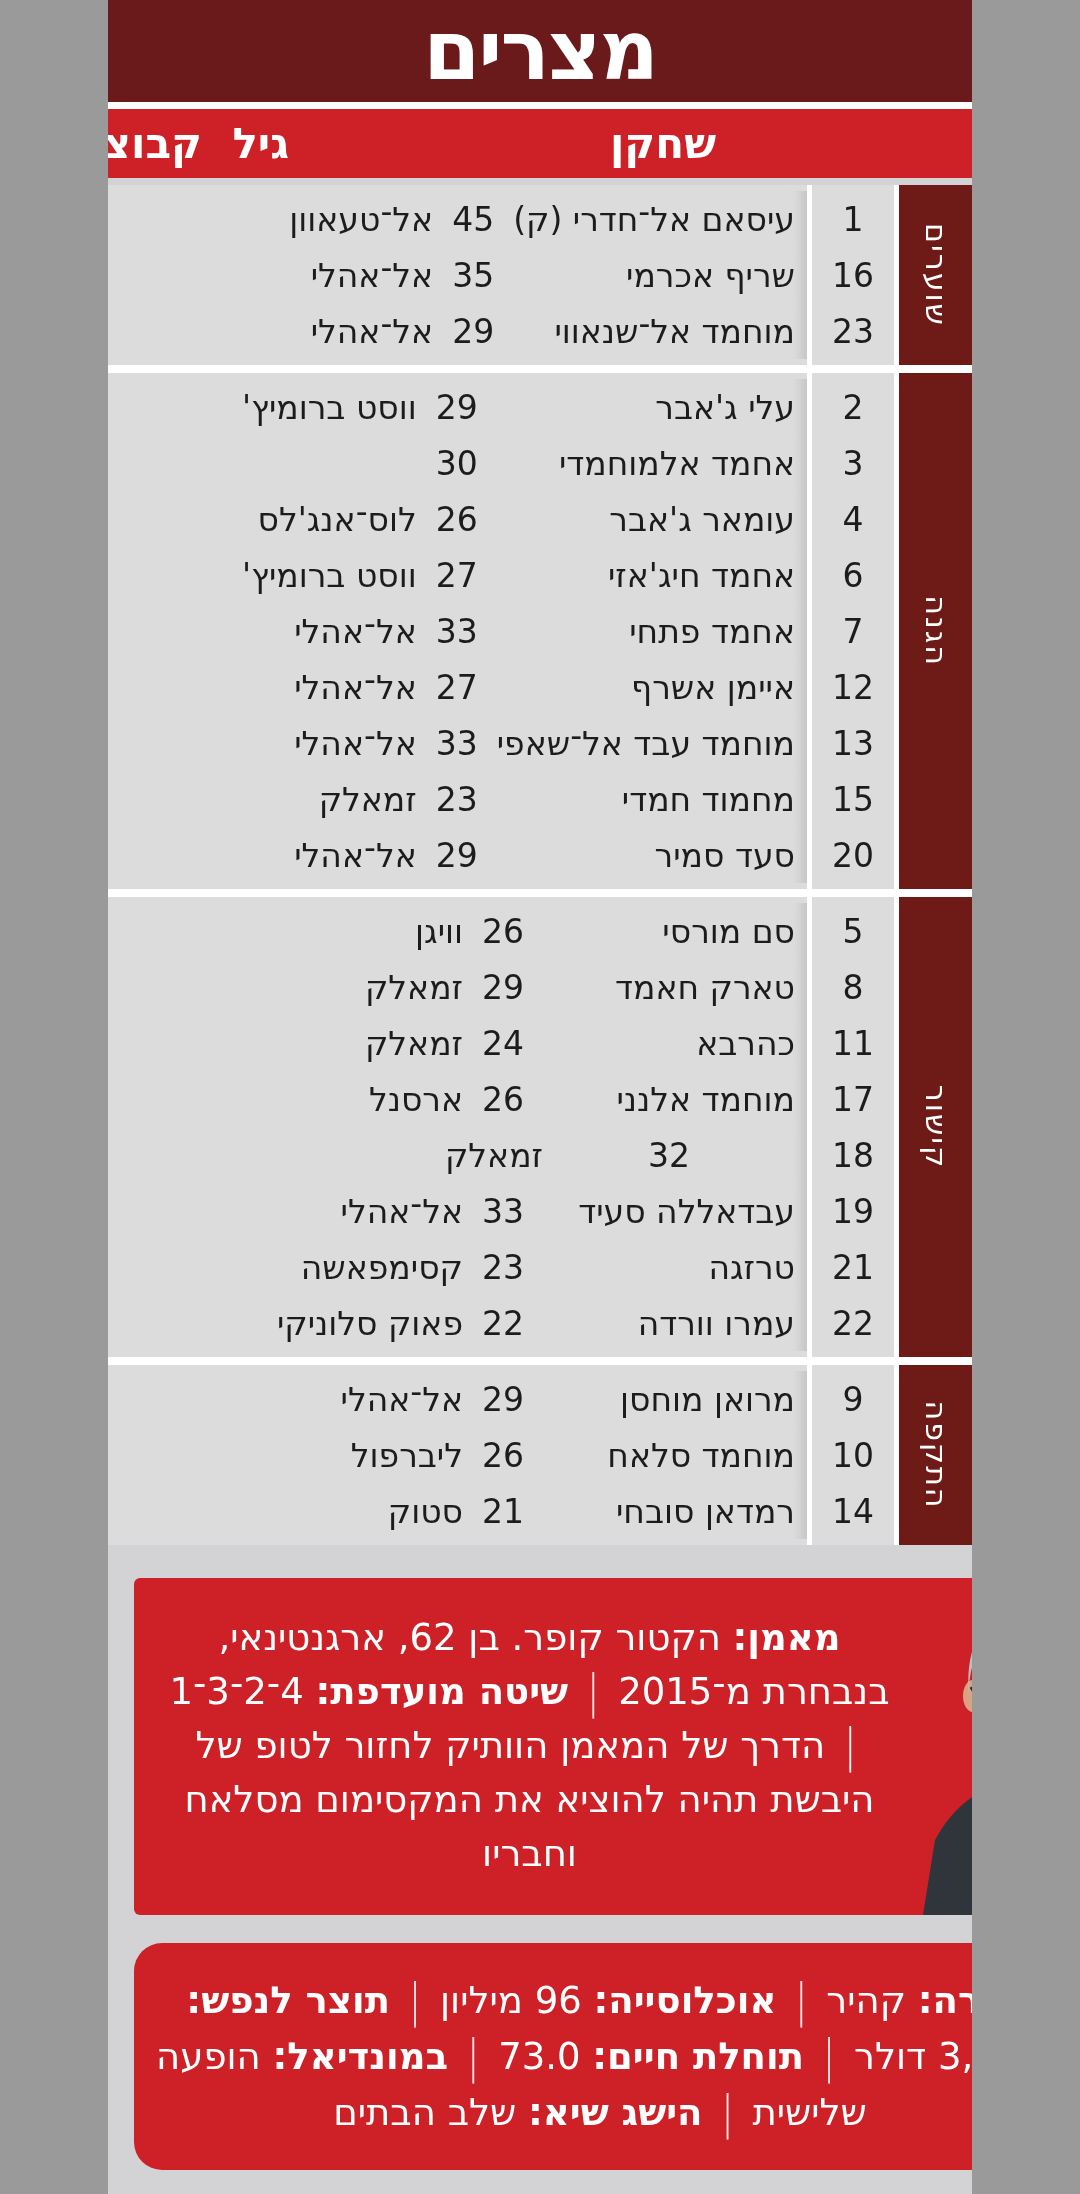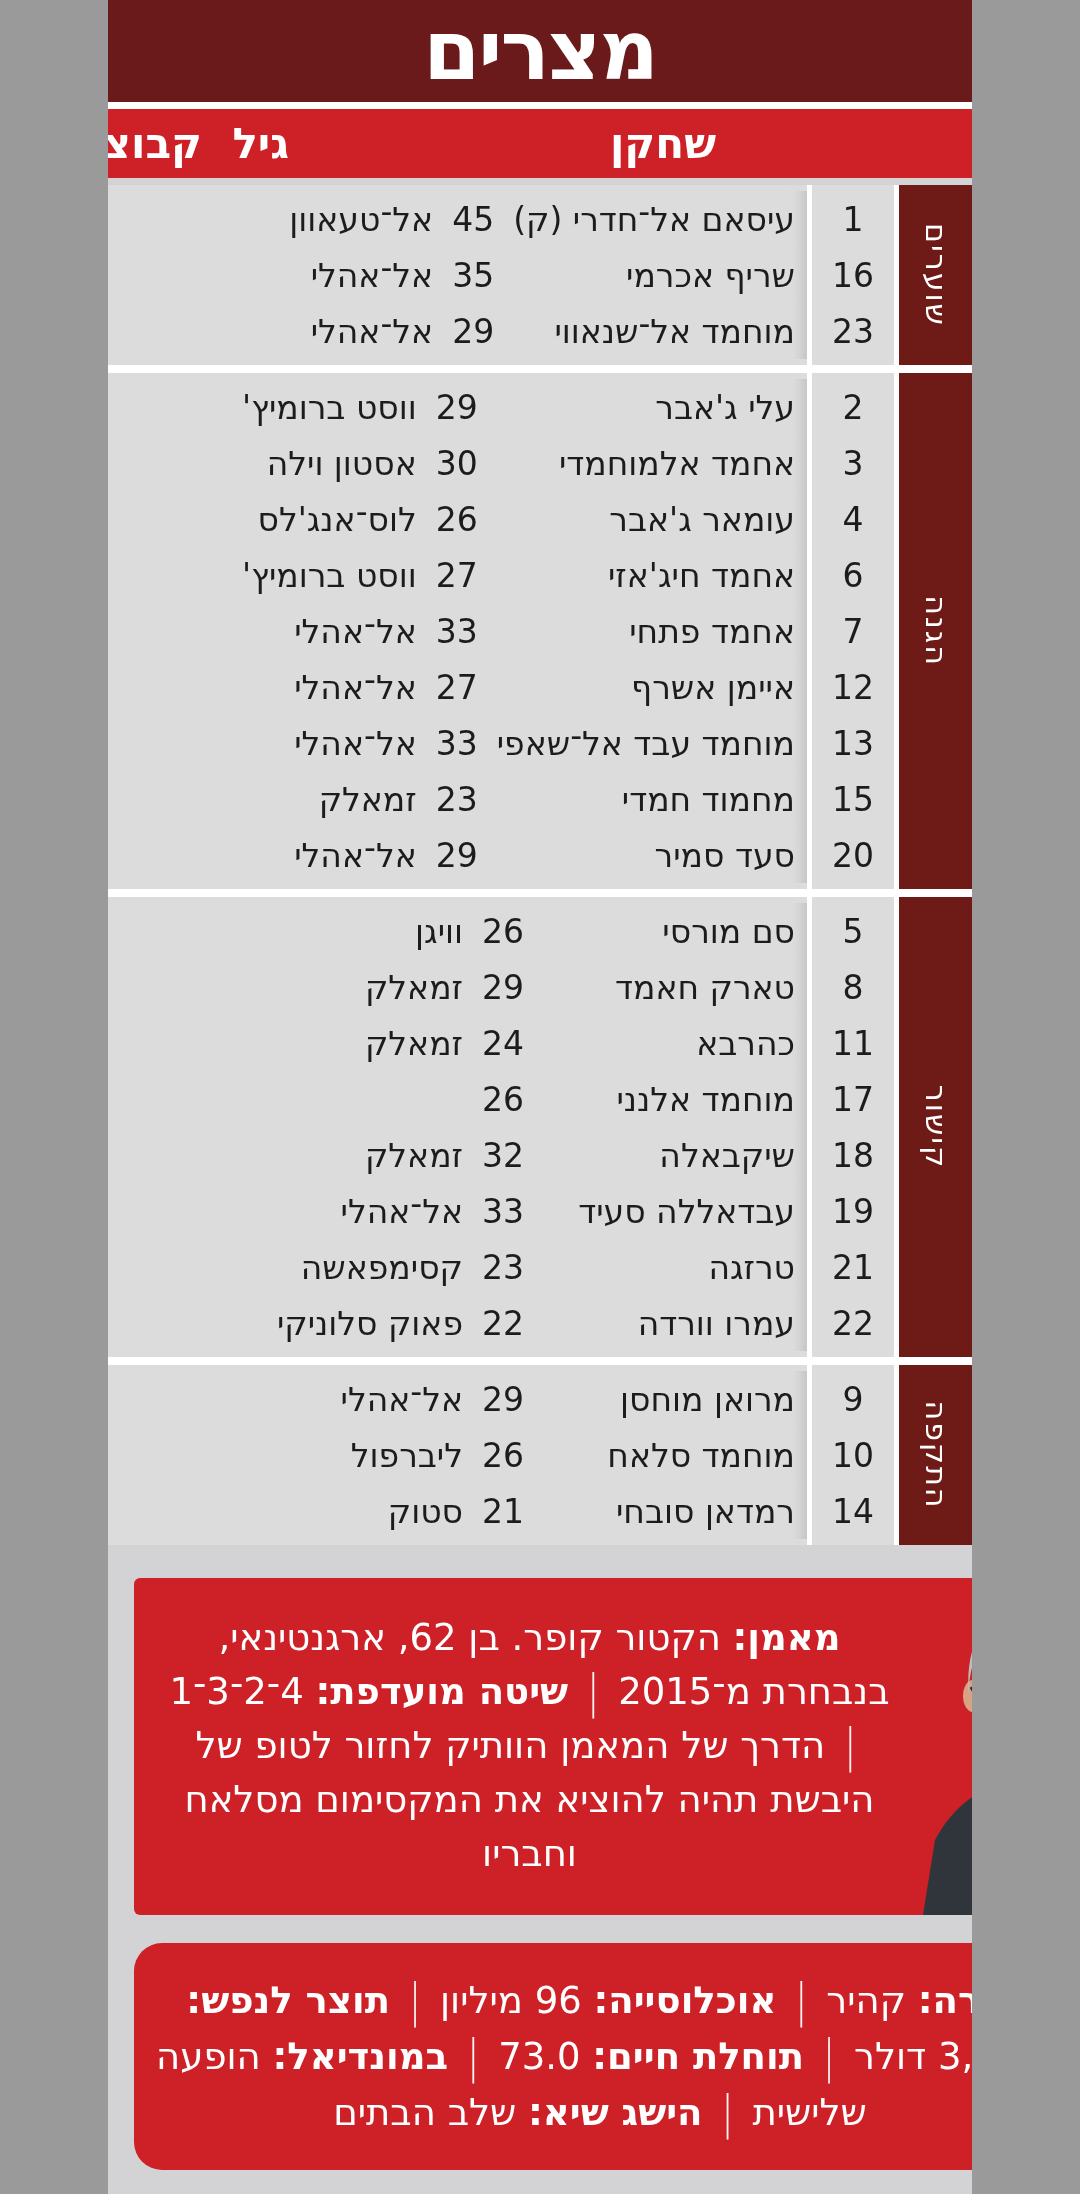--- a/index.html
+++ b/index.html
@@ -134,21 +134,20 @@
         <div class="numcell" style="grid-area: 1 / 3;">2</div>
         <div class="rmain" style="grid-area: 1 / 5;">
           <div class="cname">עלי ג'אבר</div>
           <div class="cage">29</div>
           <div class="cclub">ווסט ברומיץ'</div>
         </div>
         <div class="numcell" style="grid-area: 2 / 3;">3</div>
         <div class="rmain" style="grid-area: 2 / 5;">
           <div class="cname">אחמד אלמוחמדי</div>
           <div class="cage">30</div>
-          <div class="cclub">אסטון וילה</div>
         </div>
         <div class="numcell" style="grid-area: 3 / 3;">4</div>
         <div class="rmain" style="grid-area: 3 / 5;">
           <div class="cname">עומאר ג'אבר</div>
           <div class="cage">26</div>
           <div class="cclub">לוס־אנג'לס</div>
         </div>
         <div class="numcell" style="grid-area: 4 / 3;">6</div>
         <div class="rmain" style="grid-area: 4 / 5;">
           <div class="cname">אחמד חיג'אזי</div>
@@ -207,24 +206,24 @@
         <div class="numcell" style="grid-area: 3 / 3;">11</div>
         <div class="rmain" style="grid-area: 3 / 5;">
           <div class="cname">כהרבא</div>
           <div class="cage">24</div>
           <div class="cclub">זמאלק</div>
         </div>
         <div class="numcell" style="grid-area: 4 / 3;">17</div>
         <div class="rmain" style="grid-area: 4 / 5;">
           <div class="cname">מוחמד אלנני</div>
           <div class="cage">26</div>
+          <div class="cclub">ארסנל</div>
         </div>
         <div class="numcell" style="grid-area: 5 / 3;">18</div>
         <div class="rmain" style="grid-area: 5 / 5;">
-          <div class="cname">שיקבאלה</div>
           <div class="cage">32</div>
           <div class="cclub">זמאלק</div>
         </div>
         <div class="numcell" style="grid-area: 6 / 3;">19</div>
         <div class="rmain" style="grid-area: 6 / 5;">
           <div class="cname">עבדאללה סעיד</div>
           <div class="cage">33</div>
           <div class="cclub">אל־אהלי</div>
         </div>
         <div class="numcell" style="grid-area: 7 / 3;">21</div>

